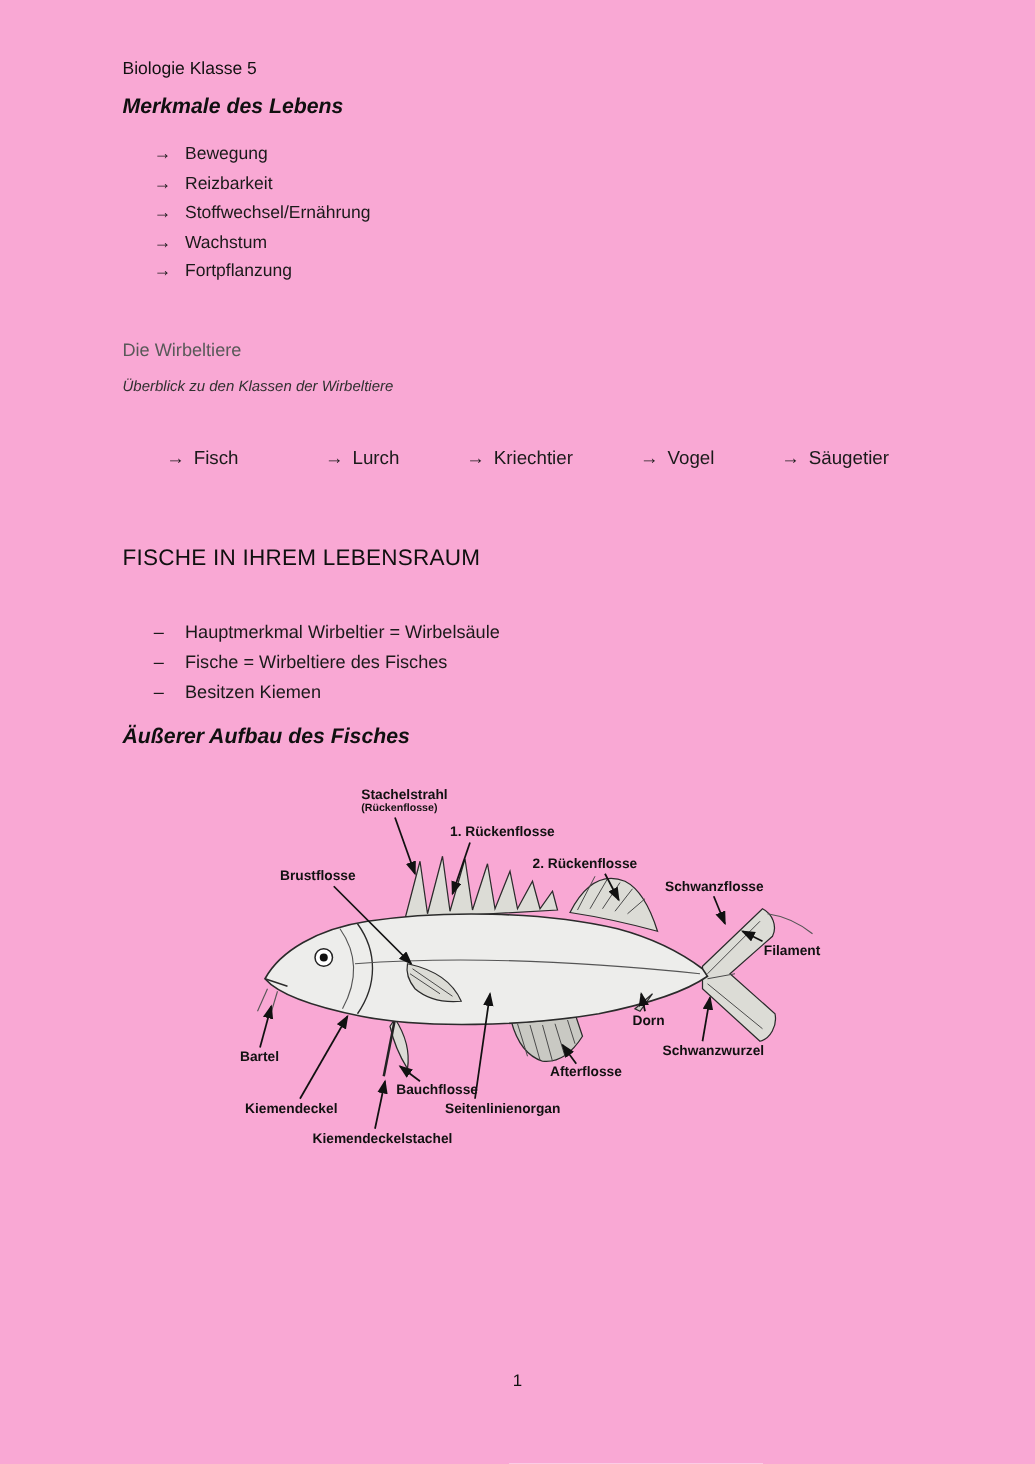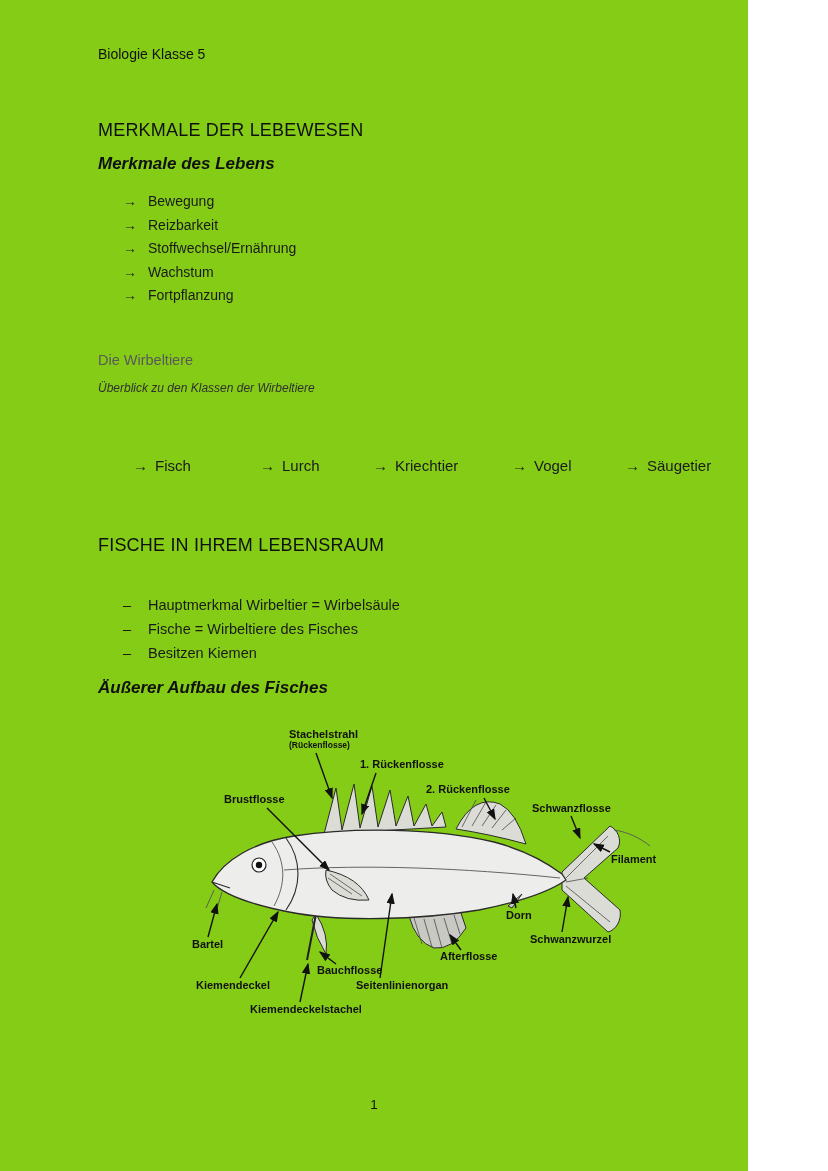--- a/index.html
+++ b/index.html
@@ -1,30 +1,30 @@
 <!DOCTYPE html>
 <html><head>
 <meta charset="utf-8">
 <style>
   * { margin:0; padding:0; box-sizing:border-box; }
   html,body { background:#ffffff; }
   .page {
-    width:748px; height:1171px; background:#84cc16; position:relative;
+    width:828px; height:1171px; background:#f9a8d4; position:relative;
     font-family:"Liberation Sans", sans-serif; color:#1a1a1a;
     padding:46px 68px 0 98px; overflow:hidden;
   }
   .doc-header { font-size:14px; color:#111; }
   h1.caps { font-size:18px; font-weight:500; color:#101010; margin-top:58px; letter-spacing:.2px; }
   h2.sub  { font-size:17px; font-weight:700; color:#101010; margin-top:13px;font-style:italic; }
   .arrow-list { margin-top:16px; font-size:14px; }
   .arrow-list .item { display:flex; padding-left:25px; line-height:23.5px; }
   .arrow-list .glyph { width:25px; flex:0 0 25px; }
   .gray-heading { margin-top:44px; font-size:14.5px; color:#595959; }
   .italic-line { margin-top:13px; font-size:12px; font-style:italic; color:#303030; }
-  .classes-row { position:relative; height:20px; margin-top:62px; font-size:15px; }
+  .classes-row { position:relative; height:20px; margin-top:42px; font-size:15px; }
   .classes-row .cls { position:absolute; top:0; white-space:nowrap; }
   .classes-row .cls .glyph { margin-right:7px; }
   .h1b { margin-top:52px; }
   .dash-list { margin-top:37px; font-size:14.5px; }
   .dash-list .item { display:flex; padding-left:25px; line-height:24px; }
   .dash-list .glyph { width:25px; flex:0 0 25px; }
   .h2b { margin-top:48px; }
   .diagram { margin-top:24px; margin-left:66px; }
   .page-number { position:absolute; left:0; right:0; top:1097px; text-align:center; font-size:13.5px; color:#111; }
 
@@ -39,21 +39,20 @@
   .dlabel { font-family:"Liberation Sans", sans-serif; font-size:11px; font-weight:700; fill:#111; }
   .dlabel-sub { font-family:"Liberation Sans", sans-serif; font-size:8.5px; font-weight:700; fill:#111; }
 </style>
 </head>
 <body>
 
 <div class="page">
 
   <div class="doc-header">Biologie Klasse 5</div>
 
-  <h1 class="caps">MERKMALE DER LEBEWESEN</h1>
   <h2 class="sub">Merkmale des Lebens</h2>
 
   <div class="arrow-list">
     <div class="item">
       <span class="glyph">→</span>
       <span>Bewegung</span>
     </div>
     <div class="item">
       <span class="glyph">→</span>
       <span>Reizbarkeit</span>

